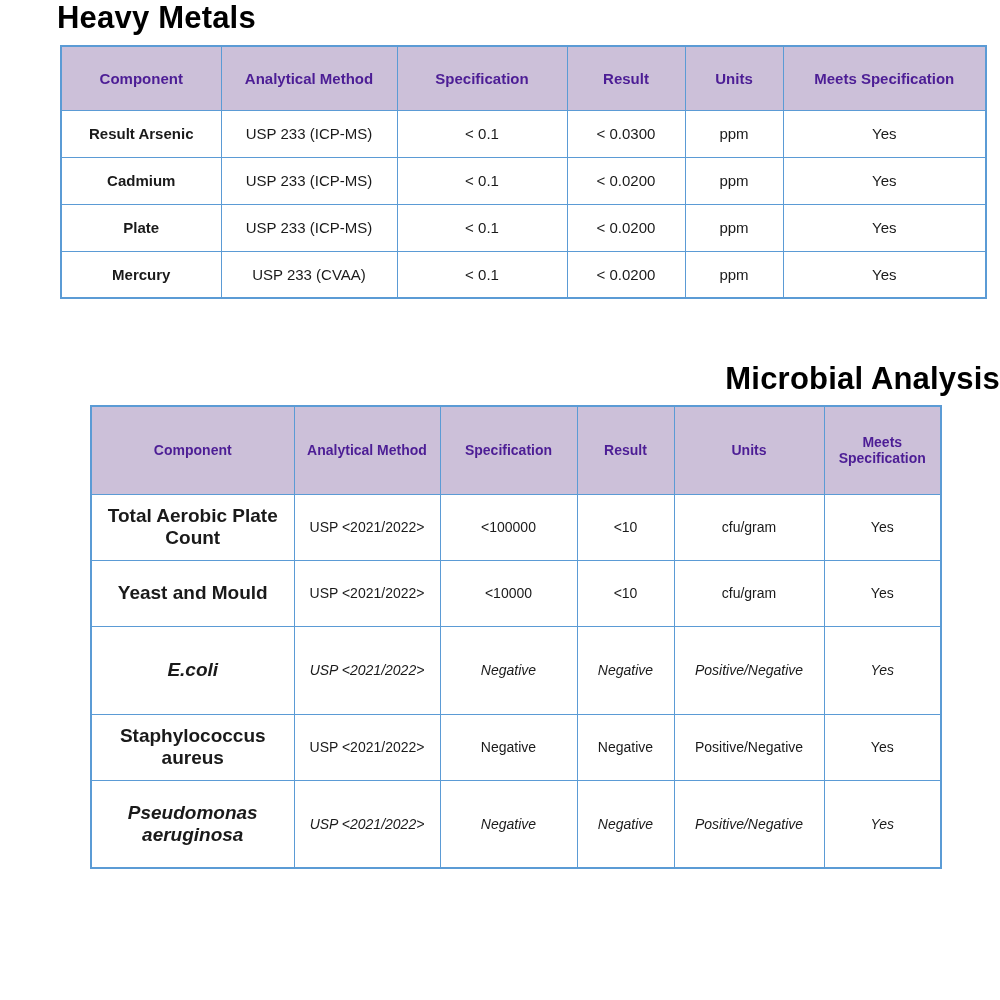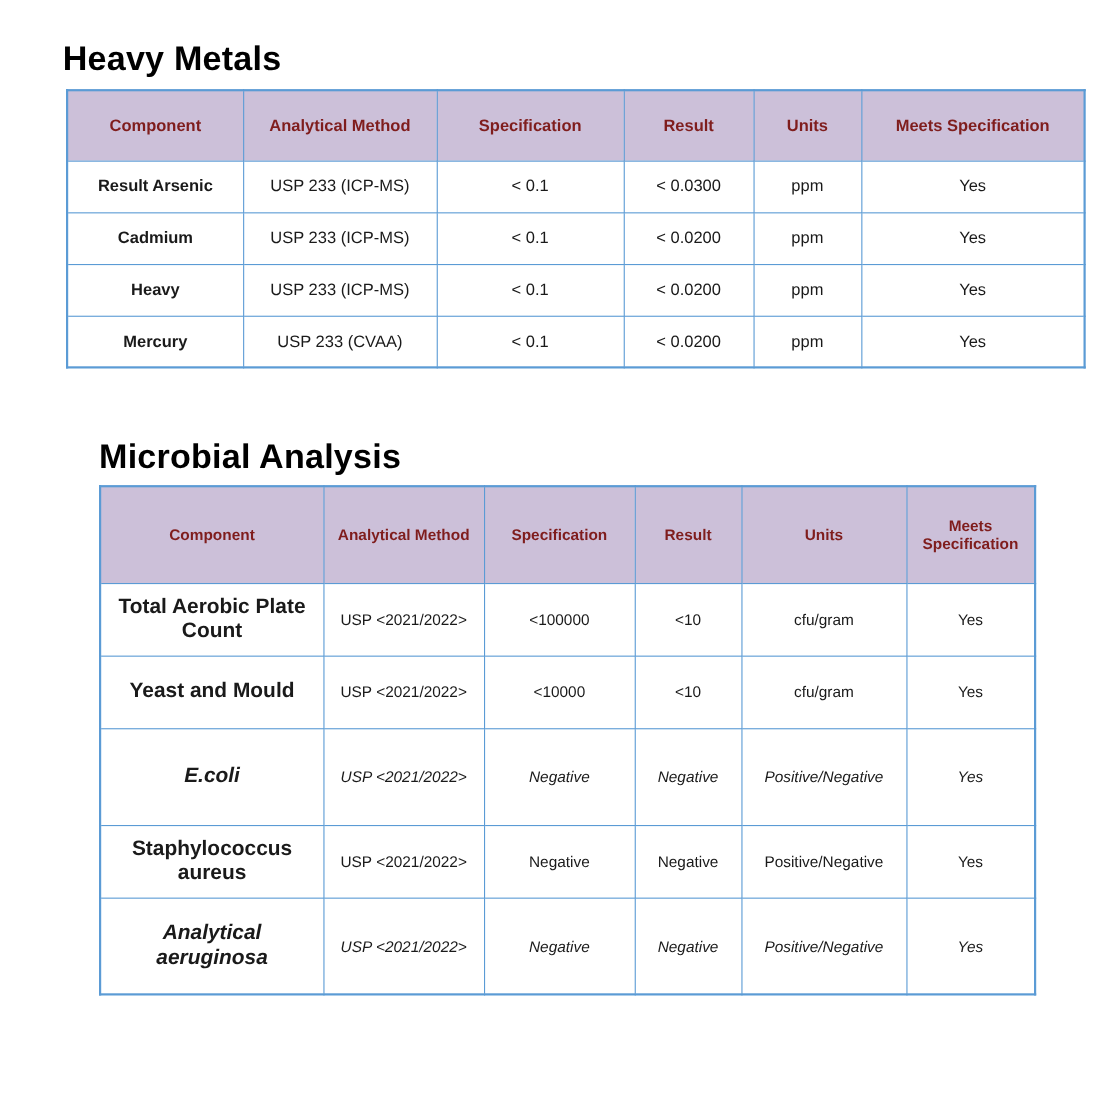--- a/index.html
+++ b/index.html
@@ -11,43 +11,43 @@
     overflow: hidden;
   }
   .section { position: relative; }
   .section-title {
     font-size: 31px;
     font-weight: 700;
     color: #000000;
     letter-spacing: 0.2px;
   }
   
-  #section-heavy-metals { padding-top: 36px; padding-left: 57px; }
+  #section-heavy-metals { padding-left: 57px; }
   #section-heavy-metals .section-title { margin-bottom: 9px; }
   #heavy-metals-table { margin-left: 3px; }
   
   #section-microbial { padding-top: 62px; padding-left: 90px; }
-  #section-microbial .section-title { margin-bottom: 8px; }
+  #section-microbial .section-title { margin-left: 10px; margin-bottom: 8px; text-align: right; }
 
   table {
     border-collapse: collapse;
     table-layout: fixed;
     border: 2px solid #5b9bd5;
   }
   th, td {
     border: 1px solid #5b9bd5;
     text-align: center;
     vertical-align: middle;
     padding: 4px 12px;
     overflow-wrap: break-word;
   }
   th {
     background: #ccc0d9;
     font-weight: 700;
-    color: #7f1d1d;
+    color: #4c1d95;
   }
   td.component { font-weight: 700; }
 
   
   #heavy-metals-table { width: 925px; font-size: 15px; }
   #heavy-metals-table th { height: 64px; font-size: 15px; }
   #heavy-metals-table td { height: 47px; }
   #heavy-metals-table col.c0 { width: 160px; }
   #heavy-metals-table col.c1 { width: 176px; }
   #heavy-metals-table col.c2 { width: 170px; }
@@ -103,21 +103,21 @@
       </tr>
       <tr>
         <td class="component">Cadmium</td>
         <td>USP 233 (ICP-MS)</td>
         <td>&lt; 0.1</td>
         <td>&lt; 0.0200</td>
         <td>ppm</td>
         <td>Yes</td>
       </tr>
       <tr>
-        <td class="component">Heavy</td>
+        <td class="component">Plate</td>
         <td>USP 233 (ICP-MS)</td>
         <td>&lt; 0.1</td>
         <td>&lt; 0.0200</td>
         <td>ppm</td>
         <td>Yes</td>
       </tr>
       <tr>
         <td class="component">Mercury</td>
         <td>USP 233 (CVAA)</td>
         <td>&lt; 0.1</td>
@@ -177,21 +177,21 @@
       </tr>
       <tr>
         <td class="component">Staphylococcus aureus</td>
         <td>USP &lt;2021/2022&gt;</td>
         <td>Negative</td>
         <td>Negative</td>
         <td>Positive/Negative</td>
         <td>Yes</td>
       </tr>
       <tr class="tall">
-        <td class="component">Analytical aeruginosa</td>
+        <td class="component">Pseudomonas aeruginosa</td>
         <td>USP &lt;2021/2022&gt;</td>
         <td>Negative</td>
         <td>Negative</td>
         <td>Positive/Negative</td>
         <td>Yes</td>
       </tr>
     </tbody>
   </table>
 </div>
 

